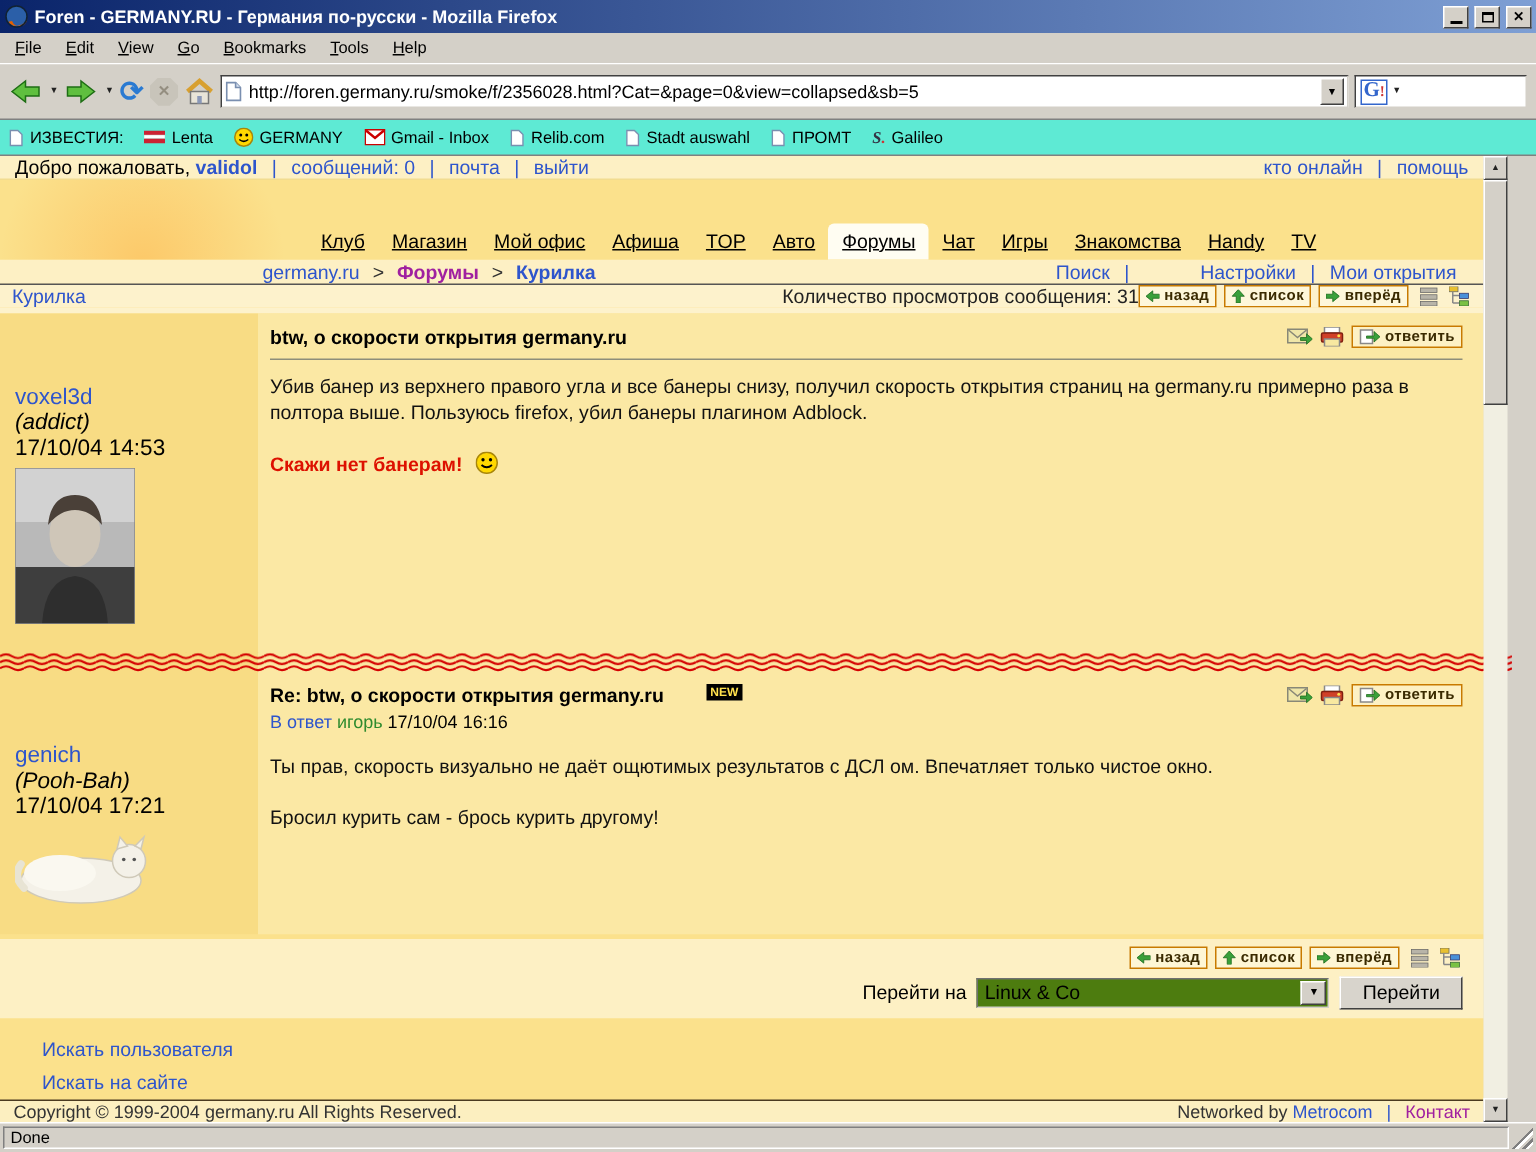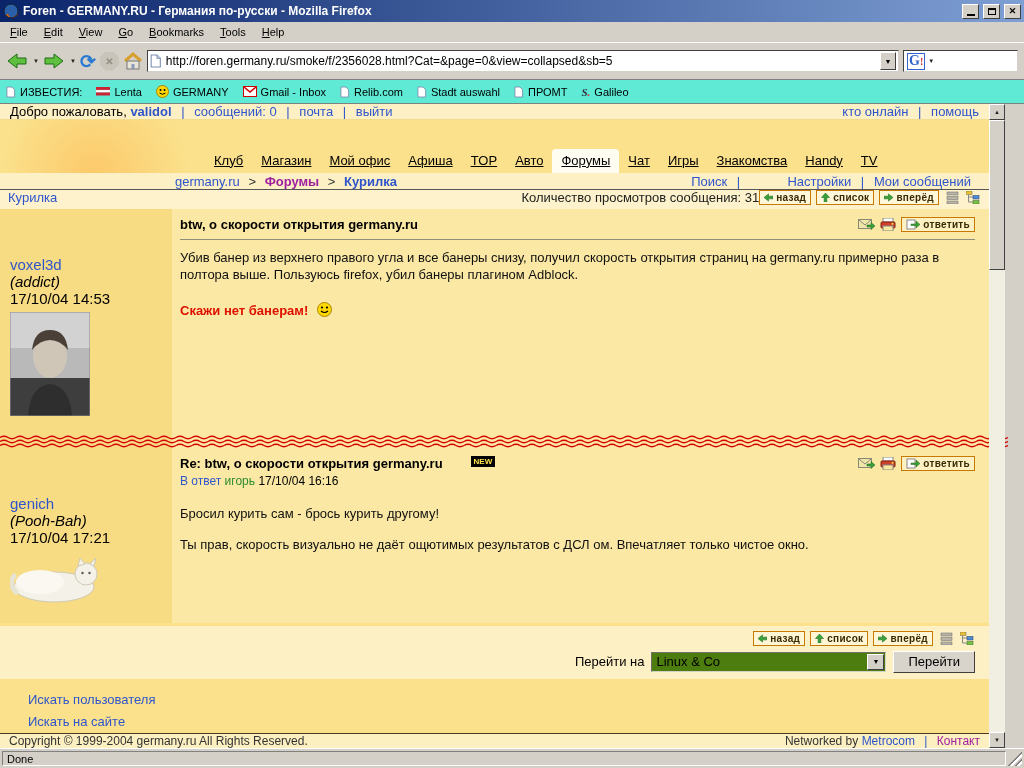--- a/index.html
+++ b/index.html
@@ -300,21 +300,21 @@
         <a href="#" class="section">Форумы</a>
         <span class="gt">&gt;</span>
         <a href="#" class="page">Курилка</a>
       </span>
       <span class="quicklinks">
         <a href="#" class="blue">Поиск</a>
         <span class="sep">|</span>
         <span class="gap"></span>
         <a href="#" class="blue">Настройки</a>
         <span class="sep">|</span>
-        <a href="#" class="blue">Мои сообщений</a>
+        <a href="#" class="blue">Мои открытия</a>
       </span>
     </div>
 
     <div class="forumbar">
       <a href="#" class="blue">Курилка</a>
       <span class="views">Количество просмотров сообщения: 31</span>
       <span class="btnrow">
         <span class="fbtn">
           <svg width="9" height="9" viewBox="0 0 10 10">
               <path d="M10 3.5 H5 V1 L0 5 L5 9 V6.5 H10 Z" fill="#3AA03A" stroke="#1C6A1C" stroke-width=".6"></path>
@@ -466,22 +466,22 @@
                   </svg>
                 <span>ответить</span>
                 </span>
             </span>
           </div>
           <div class="replyinfo">
             <a href="#" class="blue">В ответ</a>
             <a href="#" class="to">игорь</a>
             <span>17/10/04 16:16</span>
           </div>
+          <p class="ptext" style="margin-top:14px;">Ты прав, скорость визуально не даёт ощютимых результатов с ДСЛ ом. Впечатляет только чистое окно.</p>
           <p class="ptext" style="margin-top:17px;">Бросил курить сам - брось курить другому!</p>
-          <p class="ptext" style="margin-top:14px;">Ты прав, скорость визуально не даёт ощютимых результатов с ДСЛ ом. Впечатляет только чистое окно.</p>
         </div>
       </div>
     </div>
 
     <div style="height:6px;background:#FBE18C;"></div>
 
     <div class="actionband">
       <span class="btnrow">
         <span class="fbtn">
           <svg width="9" height="9" viewBox="0 0 10 10">

